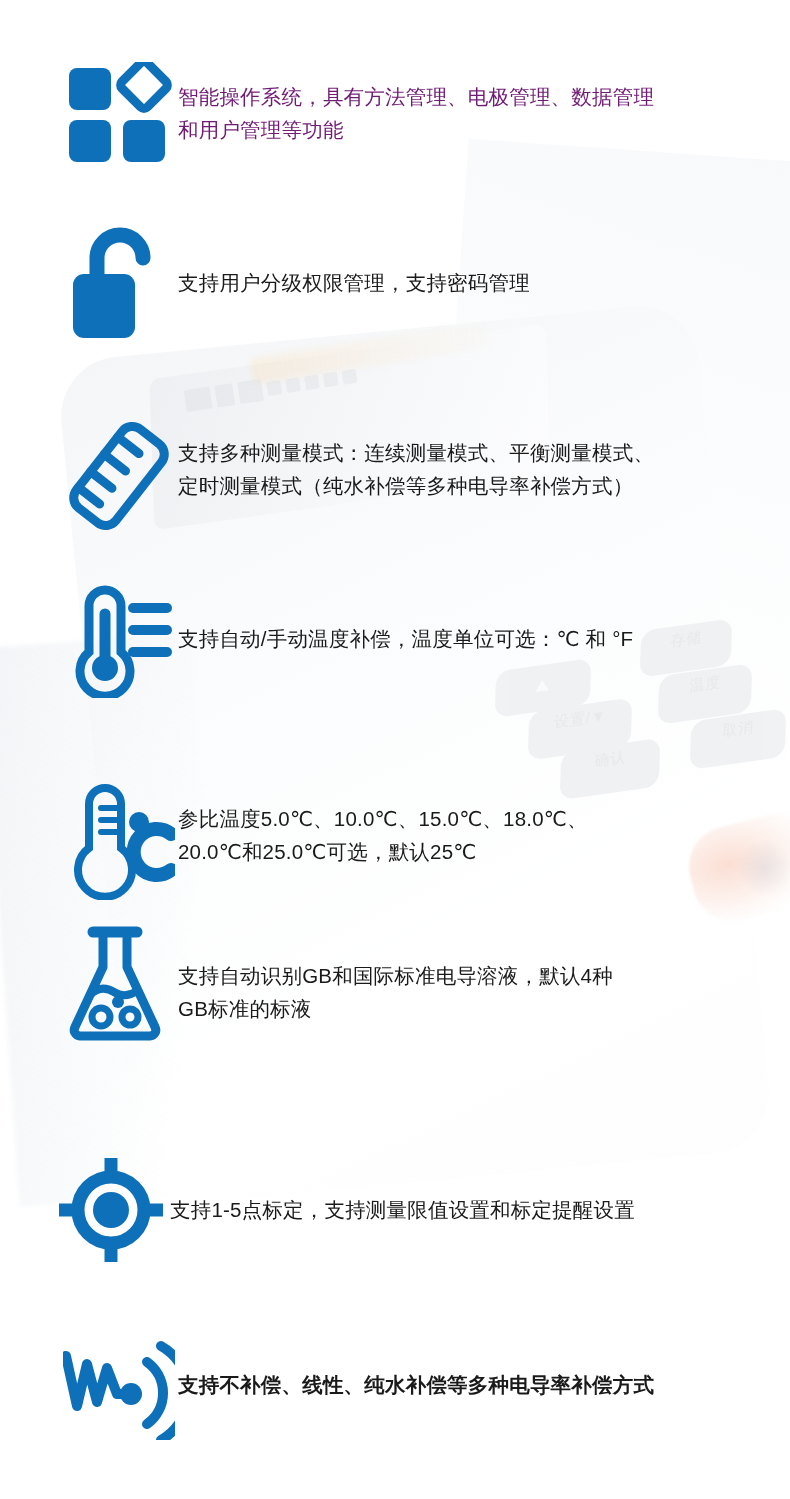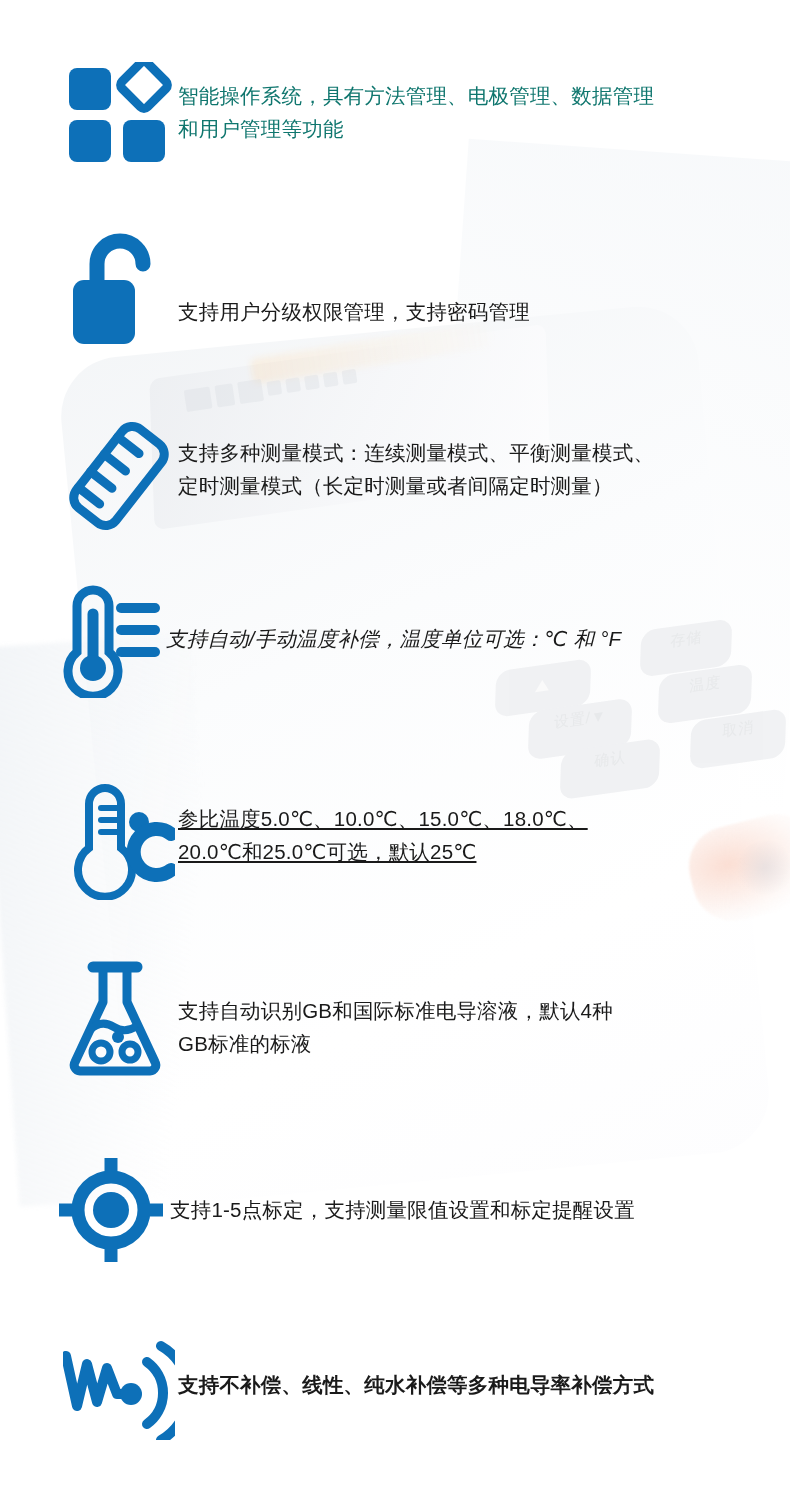--- a/index.html
+++ b/index.html
@@ -156,34 +156,34 @@
     color: #1a1a1a;
     font-size: 20.5px;
     line-height: 33px;
     letter-spacing: .2px;
     white-space: pre-line;
     font-family: "Liberation Sans", "DejaVu Sans", sans-serif;
   }
 
   
   #row-0 { left: 60px; top: 62px;   }
-  #row-1 { left: 60px; top: 232px; align-items: center;  }
+  #row-1 { left: 60px; top: 226px;  }
   #row-2 { left: 60px; top: 420px;  }
-  #row-3 { left: 48px; top: 580px; font-style: italic;  }
+  #row-3 { left: 60px; top: 580px;  }
   #row-4 { left: 60px; top: 782px;  }
-  #row-5 { left: 60px; top: 958px;  }
+  #row-5 { left: 60px; top: 923px;  }
   #row-6 { left: 52px; top: 1155px; }
   #row-7 { left: 60px; top: 1336px; }
 
   
   #row-0 .feature-text { padding-top: 18px; }
   #row-1 .feature-text { padding-top: 40px; }
   #row-2 .feature-text { padding-top: 16px; }
   #row-3 .feature-text { padding-top: 42px; }
-  #row-4 .feature-text { padding-top: 20px; text-decoration: underline; }
+  #row-4 .feature-text { padding-top: 20px; }
   #row-5 .feature-text { padding-top: 36px; }
   #row-6 .feature-text { padding-top: 38px; }
   #row-7 .feature-text { padding-top: 32px; font-weight: bold; }
 
   .icon-svg { display: block; }
 </style>
 </head>
 <body style="background: rgb(255, 255, 255);">
 
 <div id="watermark-layer">
@@ -224,21 +224,21 @@
 
   <div class="feature-row" id="row-0">
     <div class="feature-icon">
       <svg class="icon-svg" width="108" height="108" viewBox="0 0 108 108">
         <rect x="4" y="6" width="42" height="42" rx="8" fill="#0d70b8"></rect>
         <rect x="4" y="58" width="42" height="42" rx="8" fill="#0d70b8"></rect>
         <rect x="58" y="58" width="42" height="42" rx="8" fill="#0d70b8"></rect>
         <rect x="61" y="5" width="36" height="36" rx="5" fill="none" stroke="#0d70b8" stroke-width="9" transform="rotate(45 79 23)"></rect>
       </svg>
     </div>
-    <div class="feature-text" style="color: #0f766e; font-family: Liberation Serif, serif;">智能操作系统，具有方法管理、电极管理、数据管理
+    <div class="feature-text" style="color: #701a75;">智能操作系统，具有方法管理、电极管理、数据管理
 和用户管理等功能</div>
   </div>
 
   <div class="feature-row" id="row-1">
     <div class="feature-icon">
       <svg class="icon-svg" width="108" height="118" viewBox="0 0 108 118">
         <path d="M32 52 V32 a23 23 0 0 1 46 0" fill="none" stroke="#0d70b8" stroke-width="15" stroke-linecap="round"></path>
         <rect x="8" y="48" width="62" height="64" rx="11" fill="#0d70b8"></rect>
       </svg>
     </div>
@@ -251,21 +251,21 @@
         <g transform="rotate(38 56 56)">
           <rect x="31" y="6" width="50" height="100" rx="13" fill="none" stroke="#0d70b8" stroke-width="9"></rect>
           <line x1="31" y1="26" x2="58" y2="26" stroke="#0d70b8" stroke-width="9" stroke-linecap="round"></line>
           <line x1="31" y1="48" x2="58" y2="48" stroke="#0d70b8" stroke-width="9" stroke-linecap="round"></line>
           <line x1="31" y1="70" x2="58" y2="70" stroke="#0d70b8" stroke-width="9" stroke-linecap="round"></line>
           <line x1="31" y1="90" x2="58" y2="90" stroke="#0d70b8" stroke-width="9" stroke-linecap="round"></line>
         </g>
       </svg>
     </div>
     <div class="feature-text" style="color: rgb(26, 26, 26);">支持多种测量模式：连续测量模式、平衡测量模式、
-定时测量模式（长定时测量或者间隔定时测量）</div>
+定时测量模式（纯水补偿等多种电导率补偿方式）</div>
   </div>
 
   <div class="feature-row" id="row-3">
     <div class="feature-icon">
       <svg class="icon-svg" width="112" height="118" viewBox="0 0 112 118">
         <path d="M26 72 V26 a16 16 0 0 1 32 0 V72 a25 25 0 1 1 -32 0 Z" fill="none" stroke="#0d70b8" stroke-width="9"></path>
         <line x1="42" y1="34" x2="42" y2="82" stroke="#0d70b8" stroke-width="11" stroke-linecap="round"></line>
         <circle cx="42" cy="88" r="13" fill="#0d70b8"></circle>
         <line x1="70" y1="28" x2="104" y2="28" stroke="#0d70b8" stroke-width="10" stroke-linecap="round"></line>
         <line x1="70" y1="50" x2="104" y2="50" stroke="#0d70b8" stroke-width="10" stroke-linecap="round"></line>

